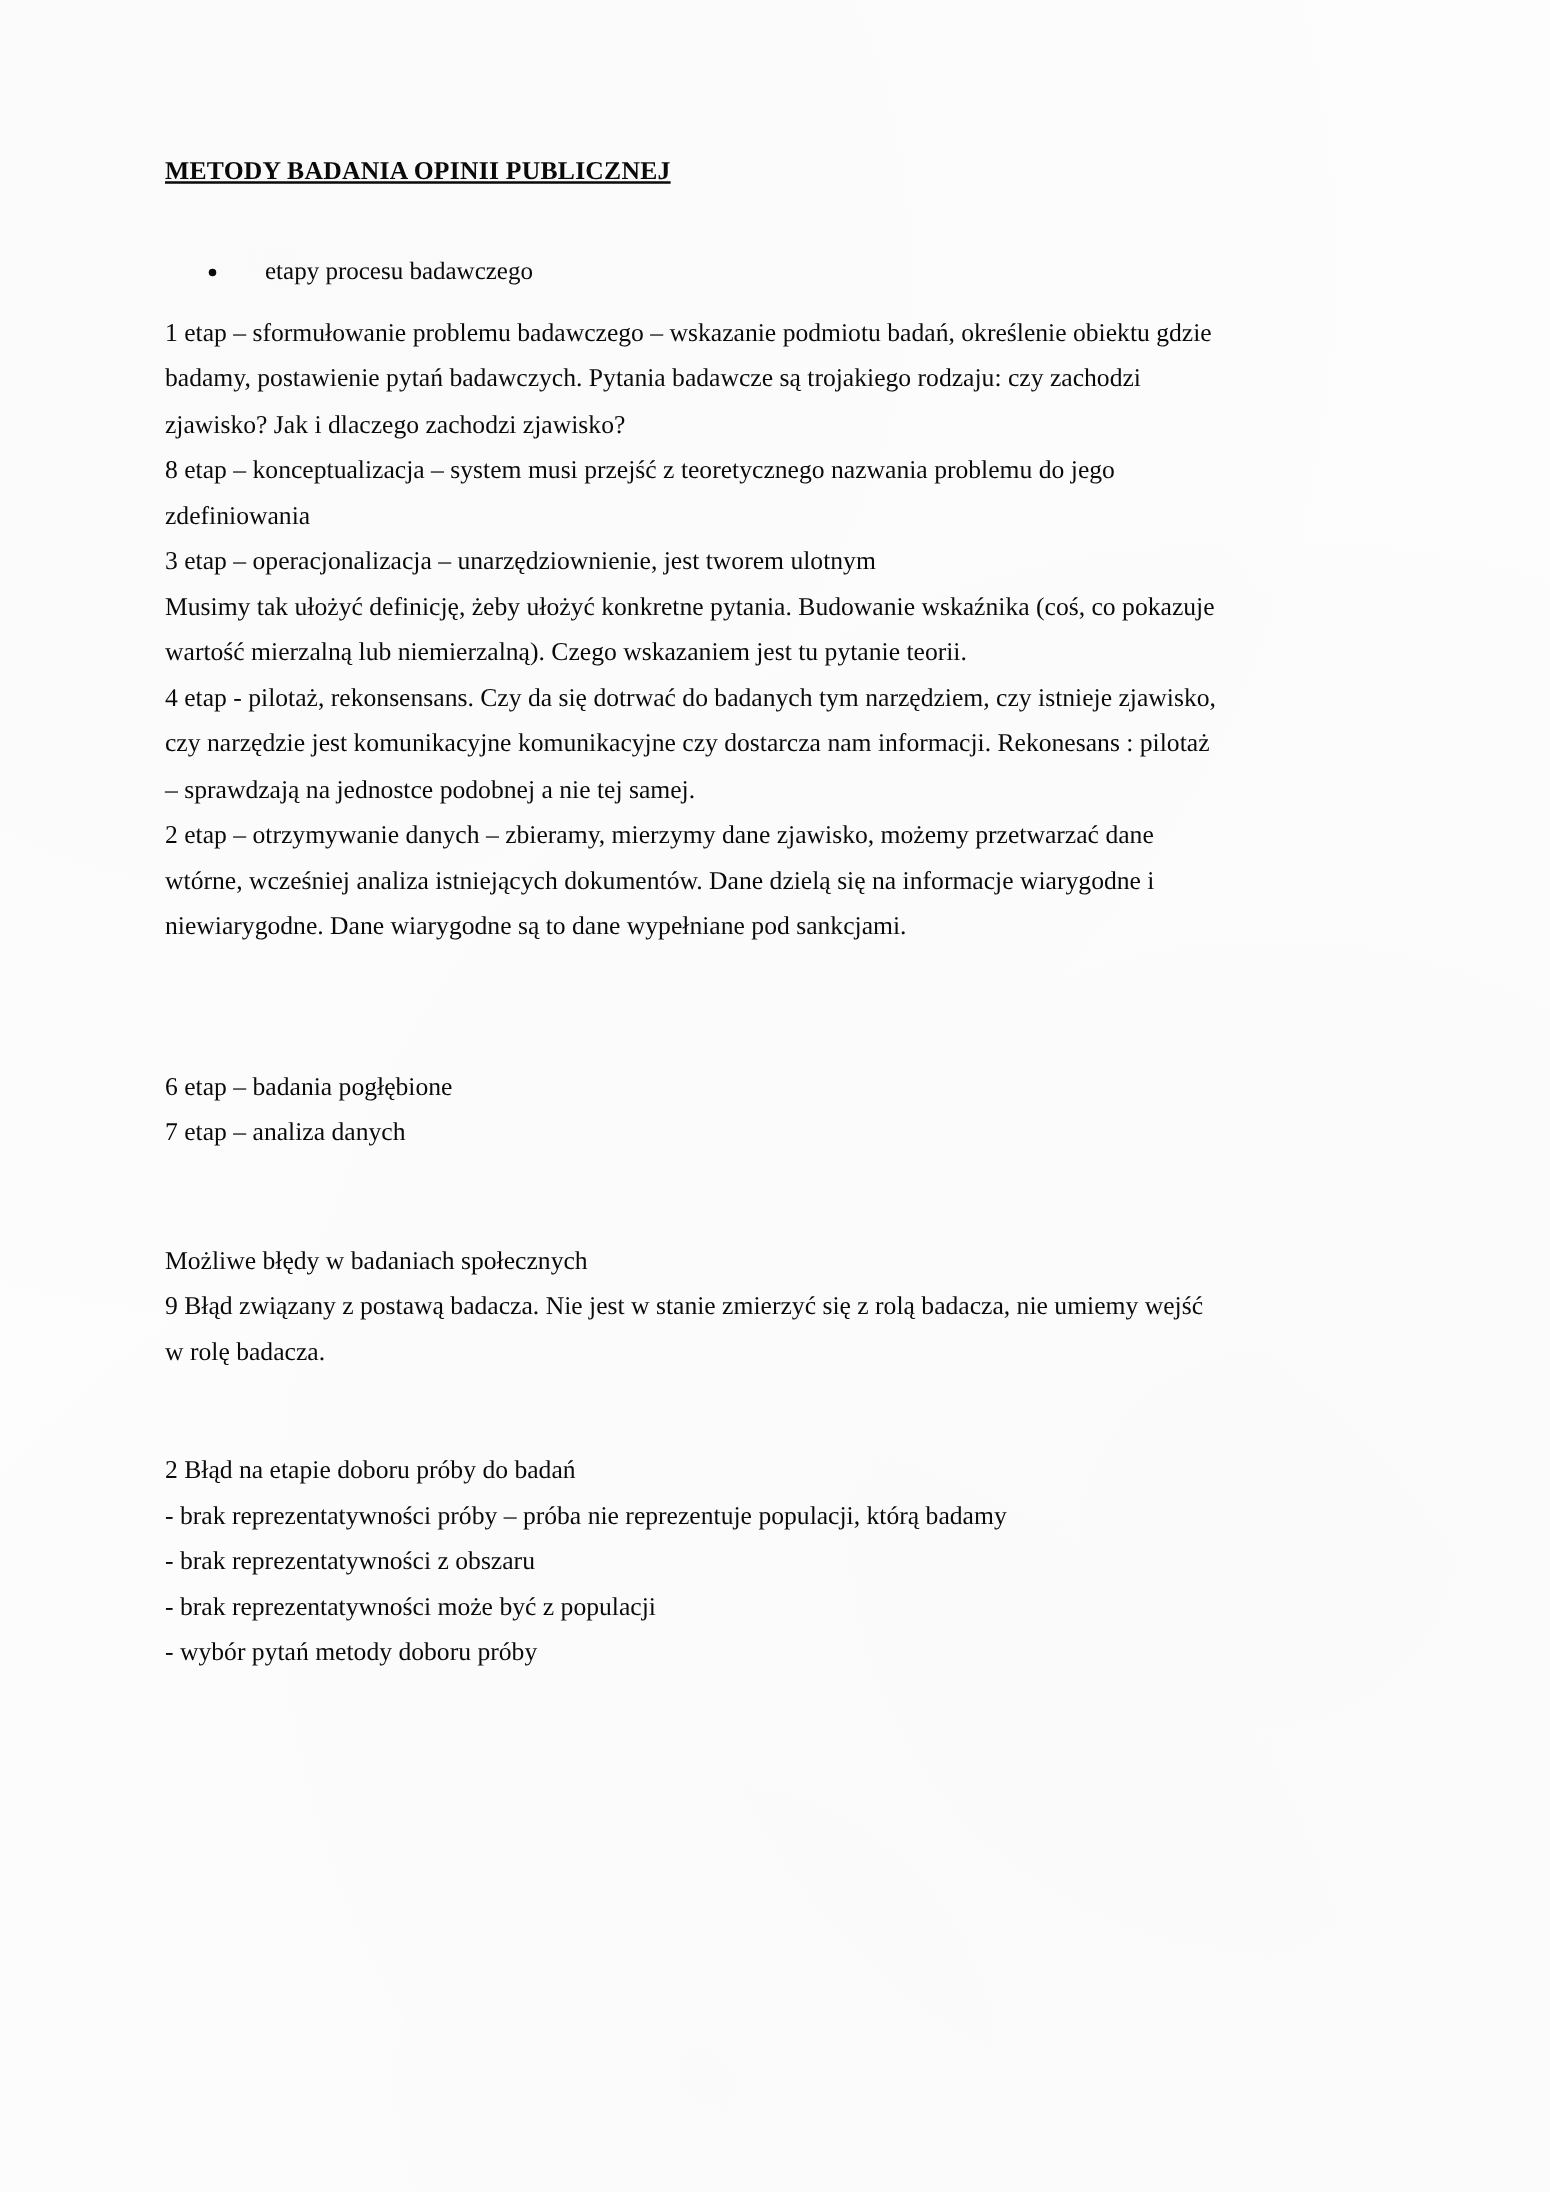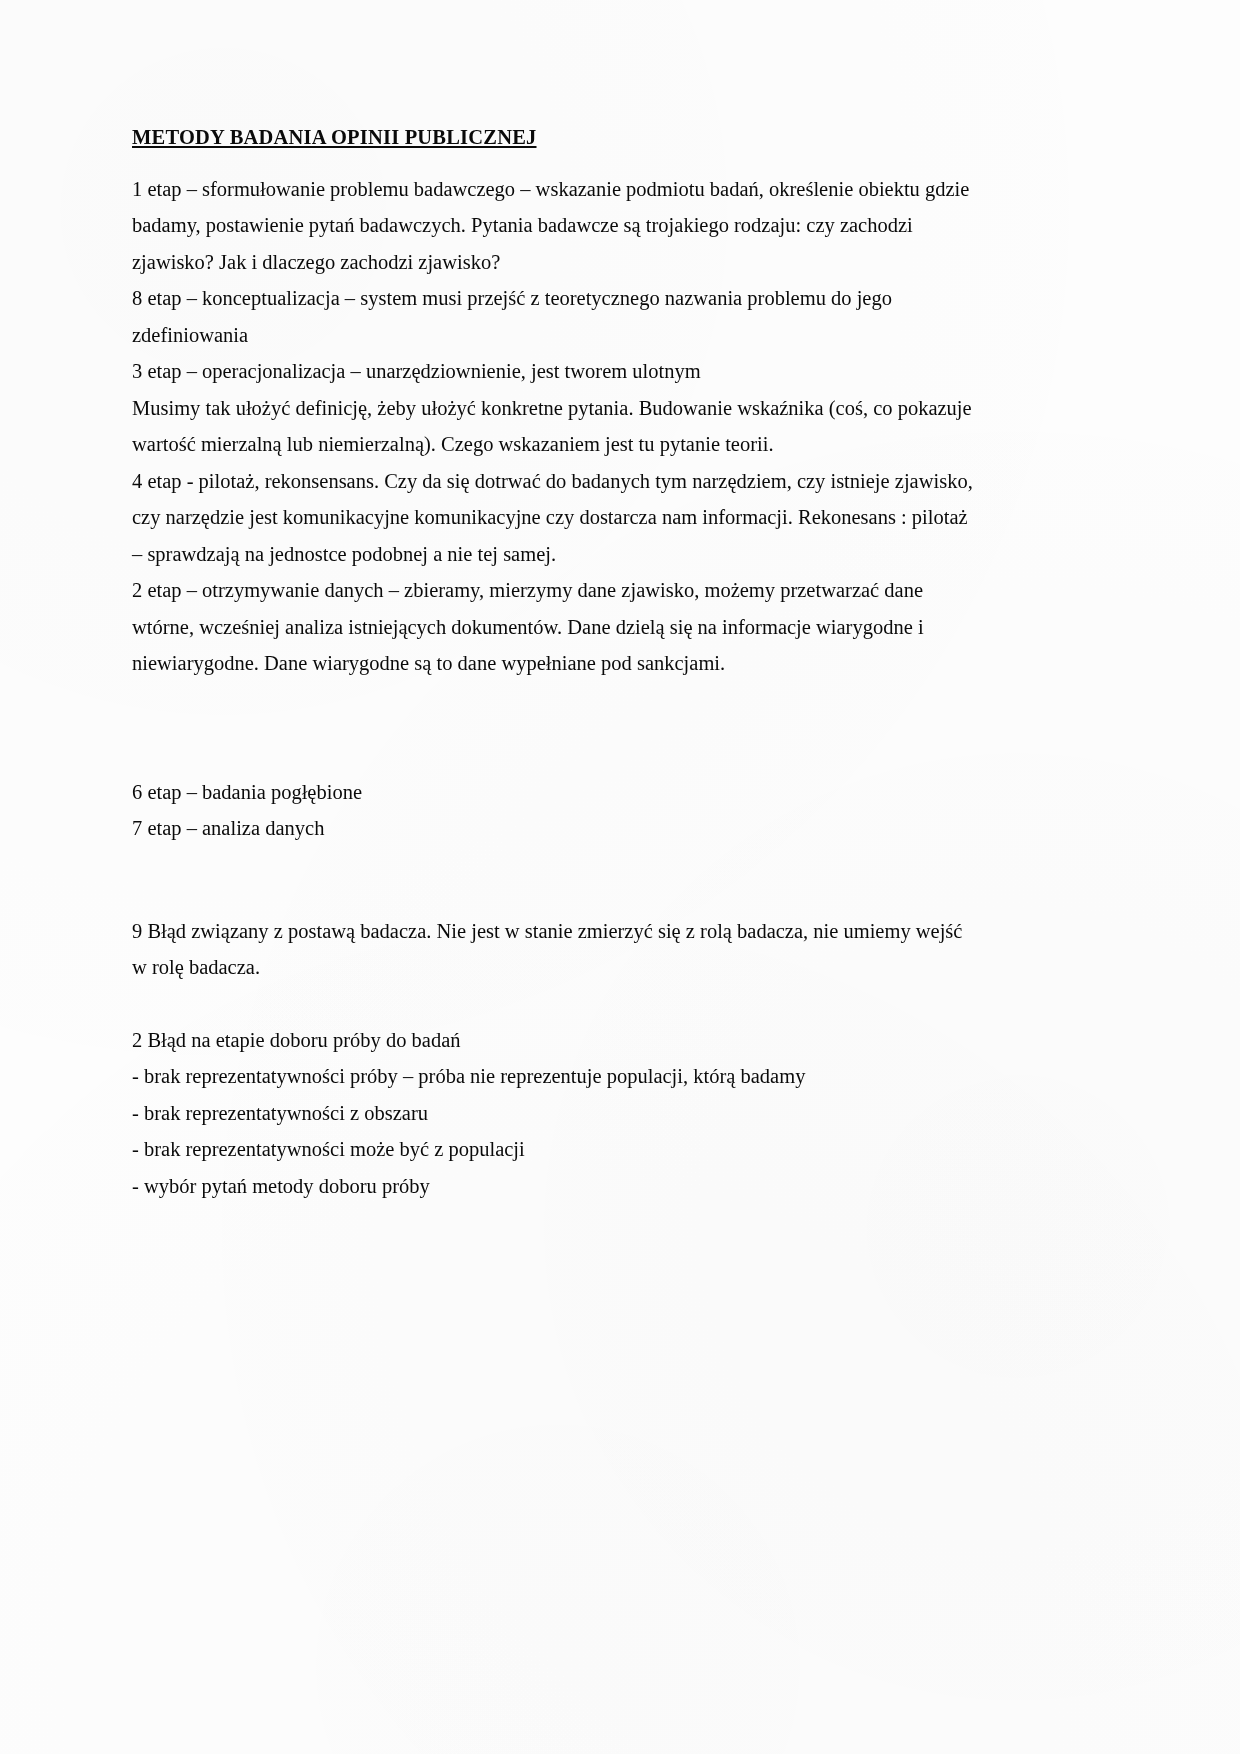--- a/index.html
+++ b/index.html
@@ -77,46 +77,53 @@
   .body-block p {
     margin: 0;
   }
 
   .dash-list p { margin: 0; }
 
   
   .block-etapy { margin-top: 22px; }
   .block-wytwarzanie { margin-top: 92px; }
   .block-bledy { margin-top: 66px; }
-  .block-dobor { margin-top: 36px; }
+  .block-dobor { margin-top: 58px; }
 </style>
 </head>
 <body>
 
 <div class="page">
   <div class="content">
 
     <h1 class="doc-title">METODY BADANIA OPINII PUBLICZNEJ</h1>
 
+    <div class="bullet-block">
+      <div class="bullet-item">
+        <span class="dot"></span>
+        <span>etapy procesu badawczego</span>
+      </div>
+    </div>
 
     <div class="body-block block-etapy">
       <p>1 etap – sformułowanie problemu badawczego – wskazanie podmiotu badań, określenie obiektu gdzie badamy, postawienie pytań badawczych. Pytania badawcze są trojakiego rodzaju: czy zachodzi zjawisko? Jak i dlaczego zachodzi zjawisko?</p>
       <p>8 etap – konceptualizacja – system musi przejść z teoretycznego nazwania problemu do jego zdefiniowania</p>
       <p>3 etap – operacjonalizacja – unarzędziownienie, jest tworem ulotnym</p>
       <p>Musimy tak ułożyć definicję, żeby ułożyć konkretne pytania. Budowanie wskaźnika (coś, co pokazuje wartość mierzalną lub niemierzalną). Czego wskazaniem jest tu pytanie teorii.</p>
       <p>4 etap -  pilotaż, rekonsensans. Czy da się dotrwać do badanych tym narzędziem, czy istnieje zjawisko,  czy narzędzie jest komunikacyjne komunikacyjne czy dostarcza nam informacji. Rekonesans : pilotaż – sprawdzają na jednostce podobnej a nie tej samej.</p>
       <p>2 etap – otrzymywanie danych – zbieramy, mierzymy dane zjawisko, możemy przetwarzać dane wtórne, wcześniej analiza istniejących dokumentów. Dane dzielą się na informacje wiarygodne i niewiarygodne.  Dane wiarygodne są to dane wypełniane pod sankcjami.</p>
     </div>
 
     <div class="body-block block-wytwarzanie">
       <p>6 etap – badania pogłębione</p>
       <p>7 etap – analiza danych</p>
     </div>
 
     <div class="body-block block-bledy">
+      <p>Możliwe błędy w badaniach społecznych</p>
       <p>9 Błąd związany z postawą badacza. Nie jest w stanie  zmierzyć się z rolą badacza, nie umiemy wejść w rolę badacza.</p>
     </div>
 
     <div class="body-block block-dobor dash-list">
       <p>2 Błąd na etapie doboru próby do badań</p>
       <p>
         <span>- </span>
         <span>brak reprezentatywności próby – próba nie reprezentuje populacji, którą badamy</span>
       </p>
       <p>

